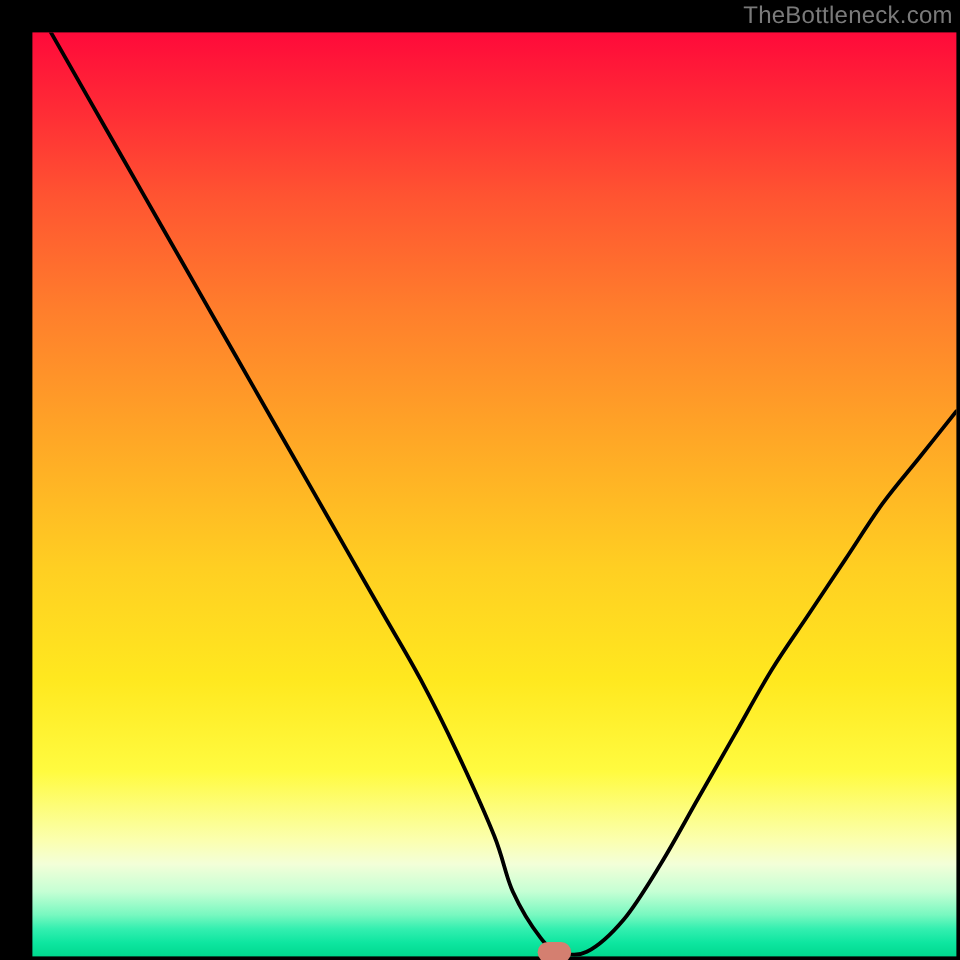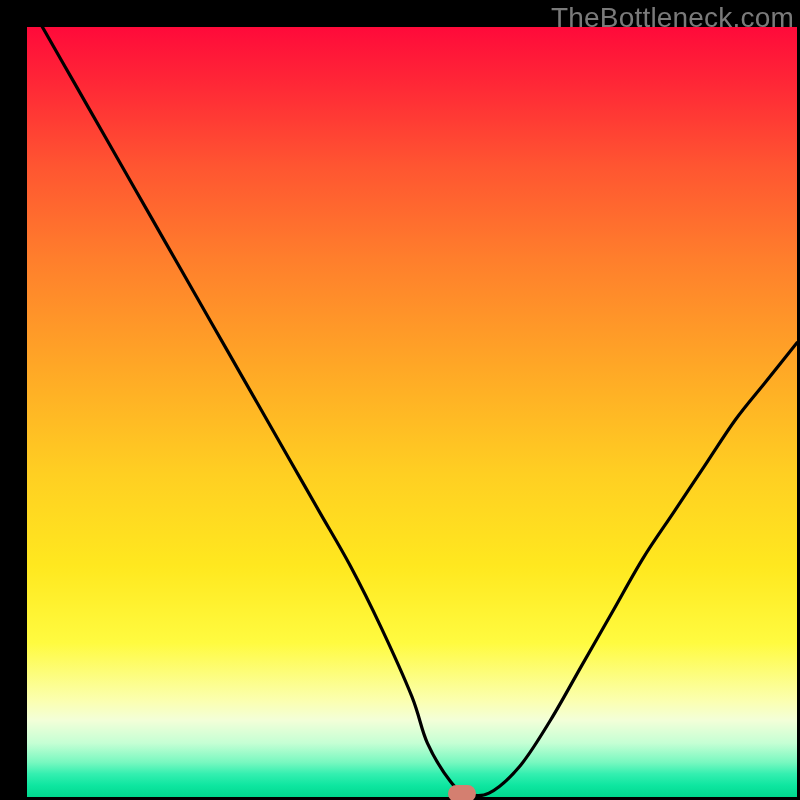--- a/index.html
+++ b/index.html
@@ -39,21 +39,21 @@
       #34efb0 97%,
       #0ee6a0 98.5%,
       #00d88e 100%
     );
   }
   .watermark {
     position: absolute;
     top: 2px;
     right: 6px;
     color: #7a7a7a;
-    font-size: 28px;
+    font-size: 20px;
     font-weight: 500;
     letter-spacing: 0.2px;
     z-index: 10;
   }
   svg.curve {
     position: absolute;
     left: 0;
     top: 0;
     width: 770px;
     height: 770px;

